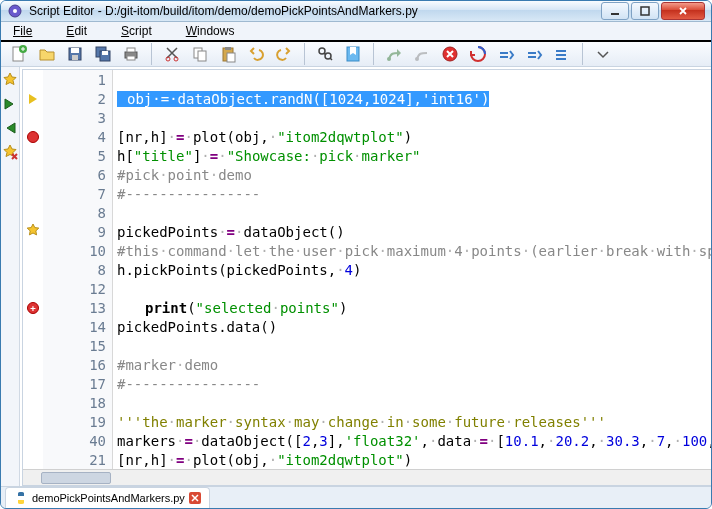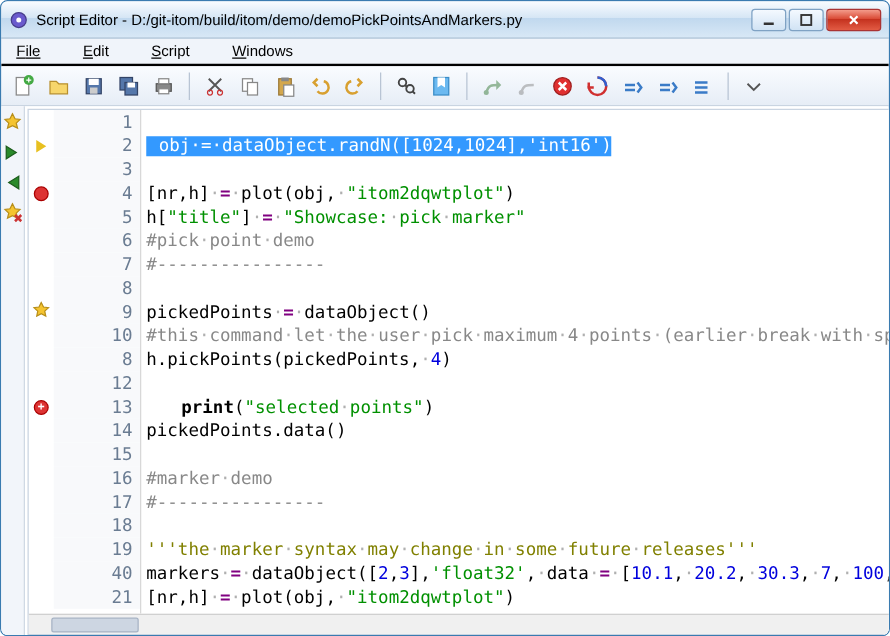--- a/index.html
+++ b/index.html
@@ -337,14 +337,28 @@
             <div class="line">[nr,h]<span class="ws">·</span><span class="op">=</span><span class="ws">·</span>plot(obj,<span class="ws">·</span><span class="str">"itom2dqwtplot"</span>)</div>
           </div>
 
       </div>
       <div class="hscroll">
           <div class="thumb"></div>
         </div>
     </div>
   </div>
 
+  <div class="tabbar">
+    <div class="tab">
+      <svg class="tab-icon" viewBox="0 0 14 14">
+          <path d="M6 1h2c2 0 2 1 2 2v2H4V3c0-1 0-2 2-2z" fill="#3572A5"></path>
+          <path d="M8 13H6c-2 0-2-1-2-2V9h6v2c0 1 0 2-2 2z" fill="#FFD43B"></path>
+        </svg>
+      <span>demoPickPointsAndMarkers.py</span>
+      <div class="tab-close">
+          <svg viewBox="0 0 8 8">
+            <path d="M1 1l6 6M7 1L1 7" stroke="#fff" stroke-width="1.5"></path>
+          </svg>
+        </div>
+    </div>
+  </div>
 
 </div>
 
 </body></html>

